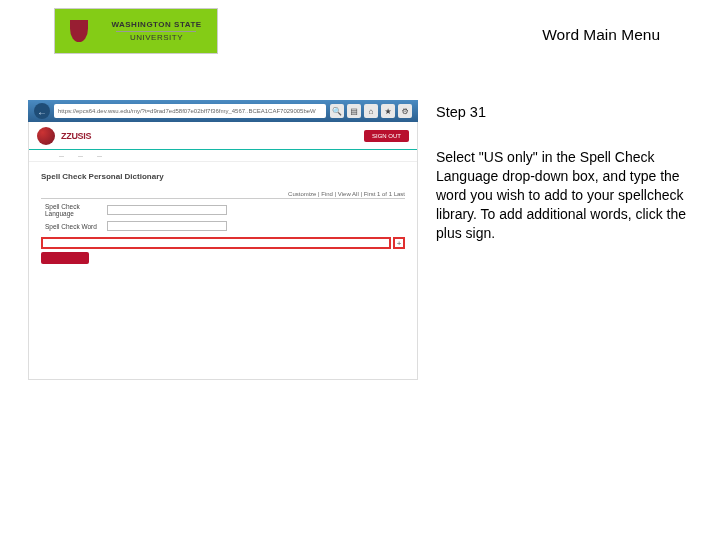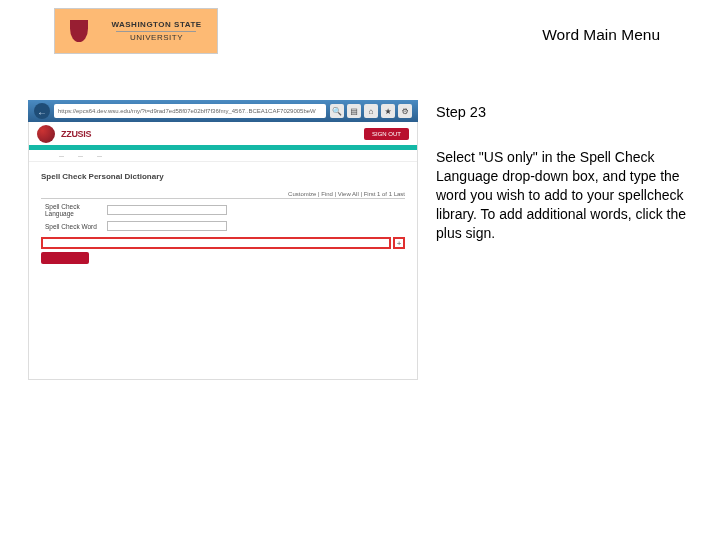--- a/index.html
+++ b/index.html
@@ -12,21 +12,21 @@
     color: #000;
   }
   
   .logo-box {
     position: absolute;
     left: 54px;
     top: 8px;
     width: 164px;
     height: 46px;
     border: 1px solid #ccc;
-    background: #fdba74;
+    background: #84cc16;
     display: flex;
     align-items: center;
     justify-content: center;
     gap: 23px;
     padding: 4px;
   }
   .logo-shield {
     width: 18px;
     height: 22px;
     background: #981e32;
@@ -133,21 +133,21 @@
   .app-area {
     position: absolute;
     top: 22px; left: 0; right: 0; bottom: 0;
     background: #fff;
     border: 1px solid #ddd;
     border-top: none;
   }
   .app-header {
     height: 28px;
     background: #fff;
-    border-bottom: 5px solid #14b8a6;
+    border-bottom: 1px solid #14b8a6;
     display: flex;
     align-items: center;
     padding: 0 8px;
     gap: 6px;
   }
   .app-logo {
     width: 18px; height: 18px;
     border-radius: 50%;
     background: radial-gradient(circle at 30% 30%, #c33, #7a1626);
   }
@@ -297,17 +297,17 @@
           <div class="highlight-input"></div>
           <div class="highlight-plus">+</div>
         </div>
 
         <div class="save-btn"></div>
       </div>
     </div>
   </div>
 
   <div class="text-col">
-    <div class="step-label">Step 23</div>
+    <div class="step-label">Step 31</div>
     <div class="step-body">Select "US only" in the Spell Check Language drop-down box, and type the word you wish to add to your spellcheck library. To add additional words, click the plus sign.</div>
   </div>
 
 </div>
 
 </body></html>

